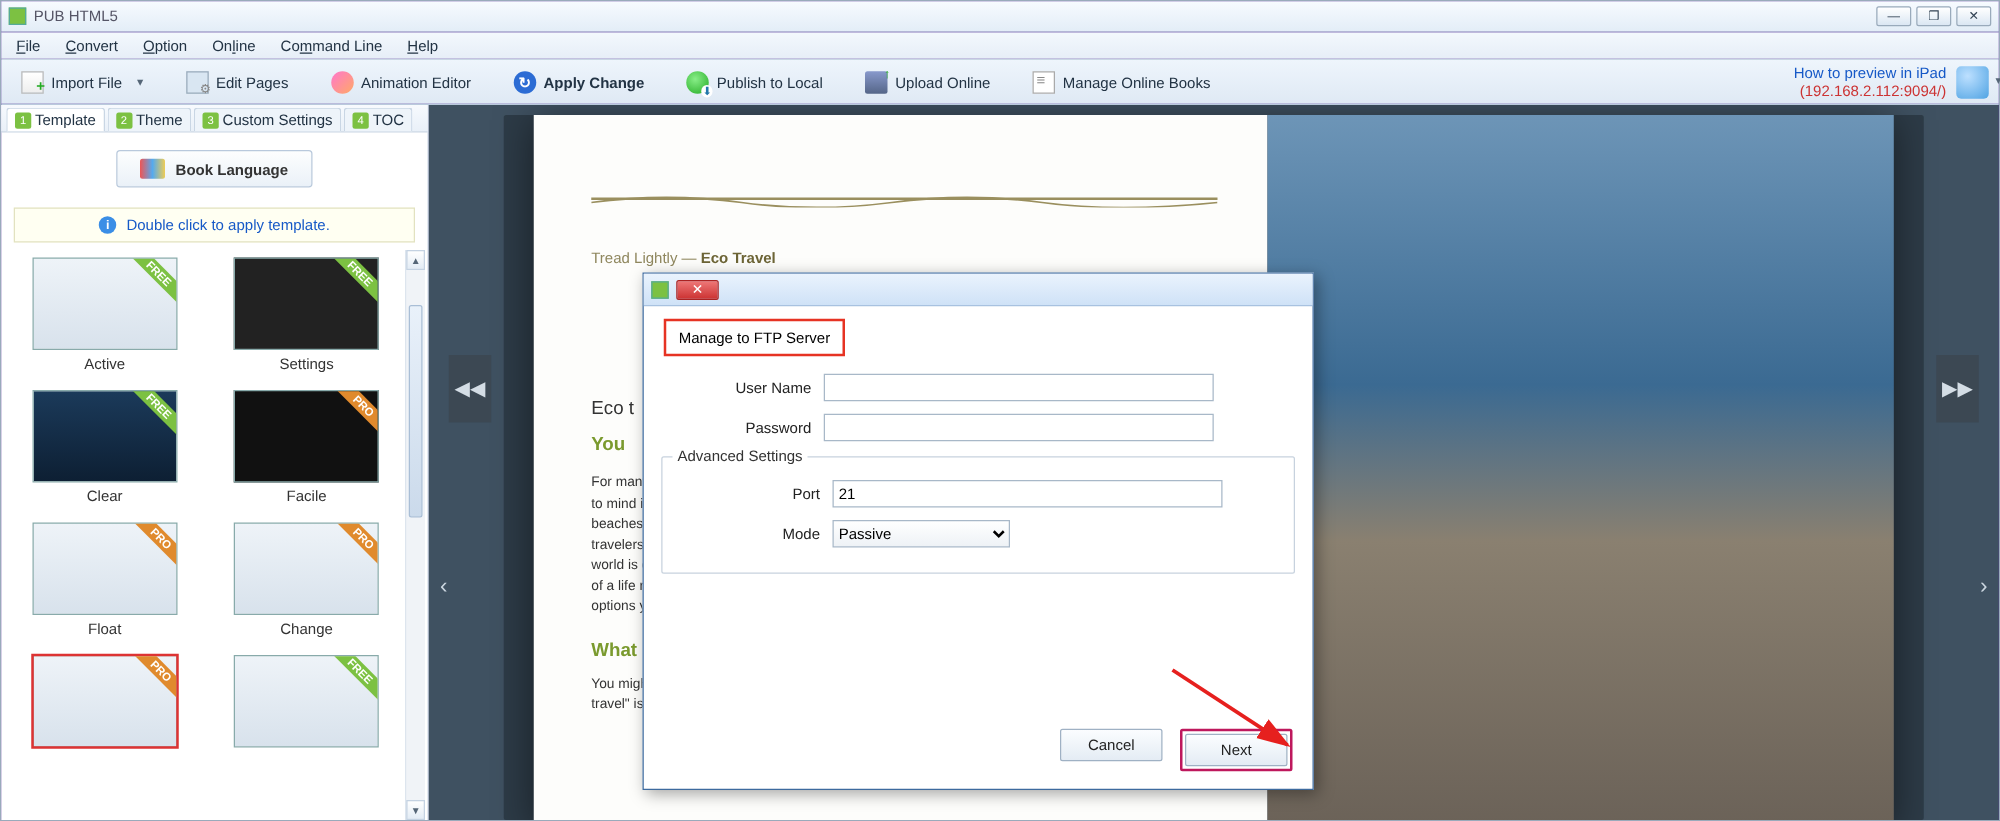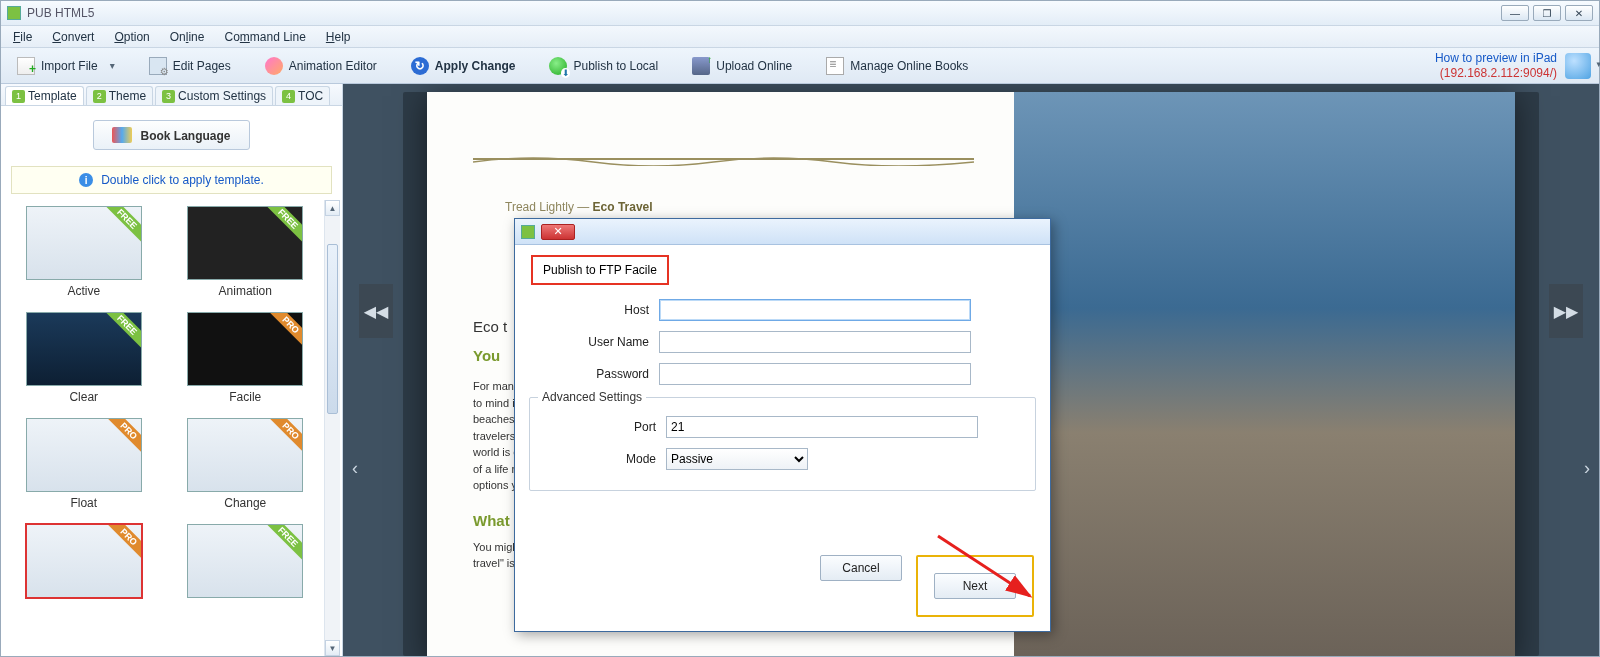--- a/index.html
+++ b/index.html
@@ -69,21 +69,21 @@
   .vscroll .hthumb{position:absolute;left:2px;right:2px;top:28px;height:170px;background:linear-gradient(#e9f1fa,#cbdaeb);border:1px solid #a9bed6;border-radius:2px;}
   .vscroll .arrow.bot{position:absolute;bottom:0;left:0;right:0;}
   
   .preview{flex:1;background:#3f5161;position:relative;overflow:hidden;}
   .plate{position:absolute;left:60px;right:60px;top:8px;bottom:0;background:#2d3b47;border-radius:2px;}
   .book{position:absolute;left:84px;right:84px;top:8px;bottom:-4px;display:flex;box-shadow:0 4px 30px rgba(0,0,0,.5);}
   .page{flex:1;background:#fff;position:relative;overflow:hidden;}
   .page.left{background:#fdfdfb;padding:50px 40px 10px 46px;}
   .page.left .rule{height:18px;border-bottom:2px solid #9a8f5e;margin-bottom:24px;position:relative;}
   .page.left .rule svg{position:absolute;left:0;right:0;top:10px;}
-  .h1{font-family:Georgia,serif;color:#8f875e;font-size:30px;font-weight:300;margin-left:32px;}
+  .h1{font-family:Georgia,serif;color:#8f875e;font-size:30px;font-weight:300;}
   .h1 b{color:#6d6536;font-weight:600;}
   .sect{margin-top:100px;}
   .eco-small{color:#333;font-size:15px;margin-bottom:12px;}
   .you{color:#7a9a2e;font-weight:bold;font-size:15px;margin-bottom:14px;}
   .para{font-size:11px;color:#333;line-height:1.5;width:210px;}
   .what{color:#7a9a2e;font-weight:bold;font-size:15px;margin-top:18px;}
   .cols{display:flex;gap:24px;margin-top:10px;}
   .cols .para{width:220px;}
   .page.right{background:linear-gradient(180deg,#6d95b7 0%,#3b6a92 38%,#8a8070 60%,#6b6258 100%);}
   .navbtn{position:absolute;top:200px;width:34px;height:54px;background:rgba(60,72,82,.92);display:flex;align-items:center;justify-content:center;color:#d4dde5;font-size:16px;}
@@ -102,21 +102,21 @@
   .formrow label{width:130px;text-align:right;padding-right:10px;color:#222;}
   .formrow input[type=text],.formrow input[type=password]{width:312px;height:22px;border:1px solid #a8b8c8;padding:0 4px;}
   .formrow input.host{border-color:#6fa9e6;box-shadow:0 0 0 1px #bcdaf7 inset;}
   .formrow.cb{padding-left:140px;}
   .formrow.cb input{margin-right:6px;}
   .fieldset{border:1px solid #c7d2de;border-radius:2px;margin-top:12px;padding:18px 6px 10px;position:relative;}
   .fieldset .legend{position:absolute;top:-8px;left:8px;background:#fff;padding:0 4px;color:#333;}
   .fieldset select{width:142px;height:22px;border:1px solid #a8b8c8;background:linear-gradient(#fff,#eef2f6);}
   .dlg-foot{position:absolute;bottom:14px;right:16px;display:flex;gap:14px;}
   .btn{width:82px;height:26px;border:1px solid #9fb1c4;background:linear-gradient(#fbfdff,#e4ecf4);border-radius:2px;display:flex;align-items:center;justify-content:center;color:#222;}
-  .btn.next-wrap{border:2px solid #eab308;padding:16px;width:auto;height:auto;background:none;align-items:flex-end;}
+  .btn.next-wrap{border:2px solid #be185d;padding:2px;width:auto;height:auto;background:none;align-items:flex-end;}
   .btn.next-wrap .btn{border-color:#9fb1c4;}
   
   .arrow-anno{position:absolute;left:934px;top:530px;pointer-events:none;}
 </style>
 </head>
 <body>
 
 <div class="win">
   <div class="titlebar">
     <div class="appicon"></div>
@@ -213,21 +213,21 @@
           <div class="tpl">
               <div class="thumb">
                 <div class="ribbon free">FREE</div>
               </div>
               <div class="tname">Active</div>
             </div>
           <div class="tpl">
               <div class="thumb" style="background:#222">
                 <div class="ribbon free">FREE</div>
               </div>
-              <div class="tname">Animation</div>
+              <div class="tname">Settings</div>
             </div>
           <div class="tpl">
               <div class="thumb" style="background:linear-gradient(#1b3a5a,#0d1f33)">
                 <div class="ribbon free">FREE</div>
               </div>
               <div class="tname">Clear</div>
             </div>
           <div class="tpl">
               <div class="thumb" style="background:#111">
                 <div class="ribbon pro">PRO</div>
@@ -299,25 +299,21 @@
     </div>
   </div>
 </div>
 
 <div class="dialog">
   <div class="dlg-title">
     <div class="ico2"></div>
     <div class="dlg-close">✕</div>
   </div>
   <div class="dlg-body">
-    <div class="box1">Publish to FTP Facile</div>
-    <div class="formrow">
-        <label>Host</label>
-        <input class="host" type="text" style="">
-      </div>
+    <div class="box1">Manage to FTP Server</div>
     <div class="formrow">
         <label>User Name</label>
         <input type="text" style="">
       </div>
     <div class="formrow">
         <label>Password</label>
         <input type="password" style="">
       </div>
     <div class="fieldset">
       <div class="legend">Advanced Settings</div>

